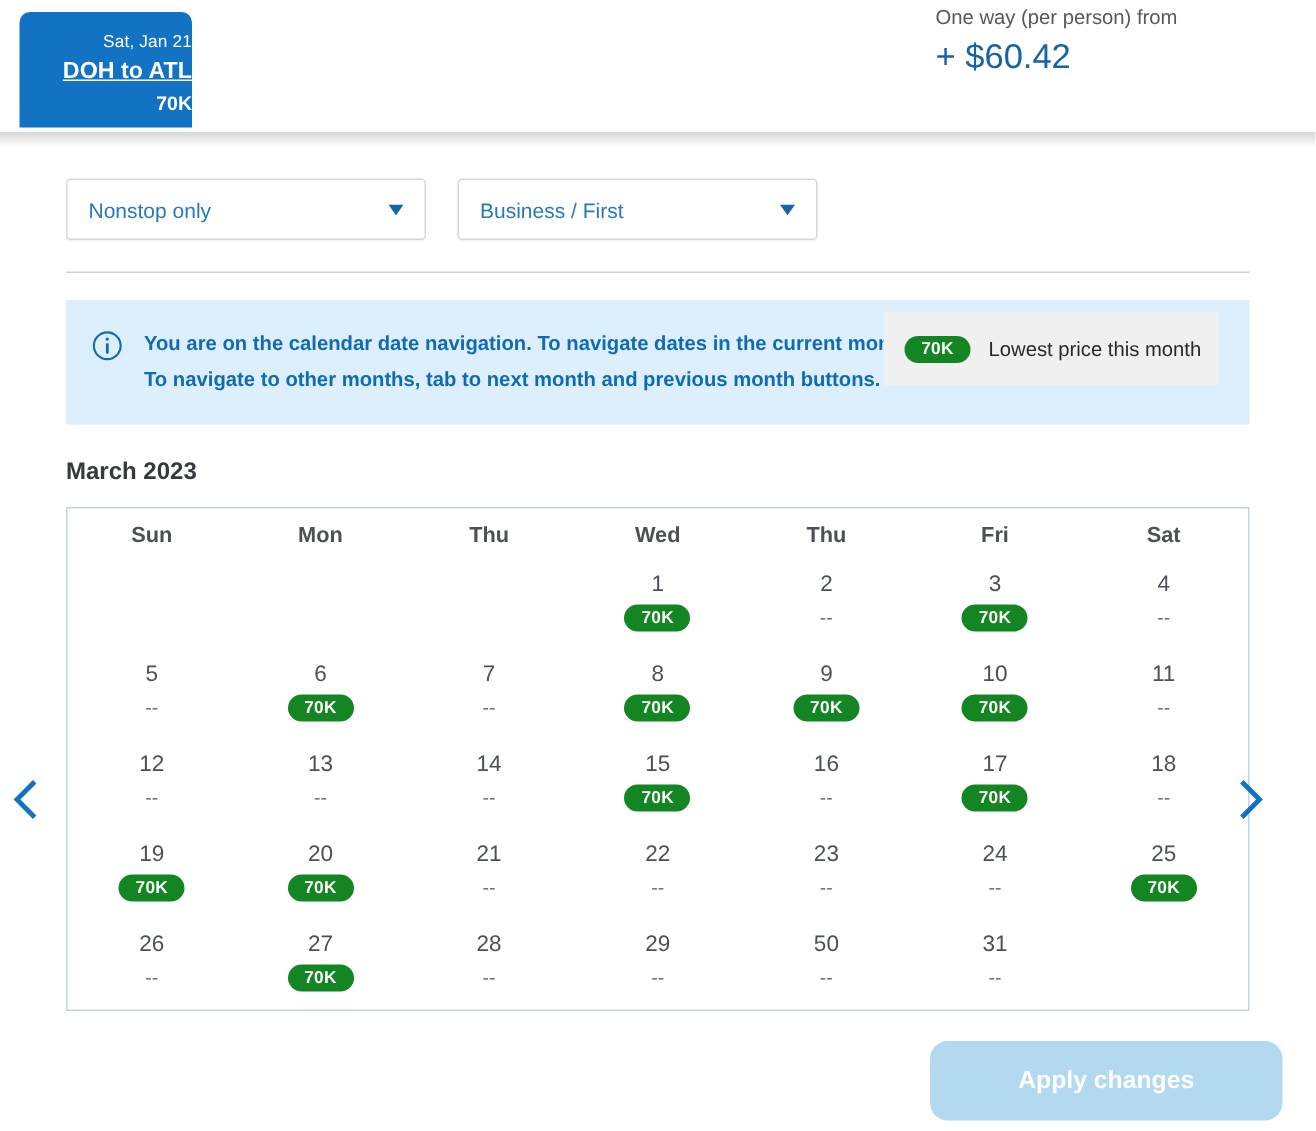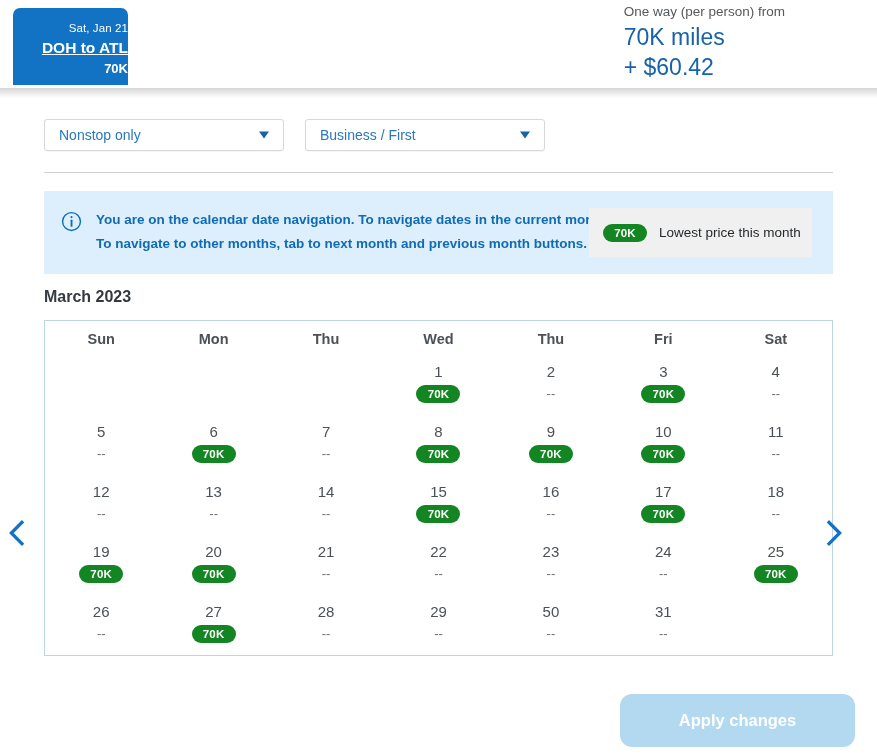--- a/index.html
+++ b/index.html
@@ -102,21 +102,21 @@
 
   
   .filter-row {
     display: flex;
     gap: 21px;
     padding-top: 27px;
   }
   .select-box {
     position: relative;
     width: 240px;
-    height: 32px;
+    height: 41px;
     border: 1px solid #d5d9dc;
     border-radius: 3px;
     background: #ffffff;
     display: flex;
     align-items: center;
     padding: 0 14px;
     cursor: pointer;
     box-shadow: 0 1px 1px rgba(0,0,0,0.04);
   }
   .select-box .sel-label {
@@ -189,21 +189,21 @@
   .info-text {
     font-size: 13.5px;
     font-weight: bold;
     color: #0f6cb4;
     line-height: 24px;
     max-width: 645px;
   }
 
   
   .month-title {
-    margin-top: 14px;
+    margin-top: 23px;
     font-size: 16px;
     font-weight: bold;
     color: #343a40;
   }
 
   
   .calendar {
     margin-top: 14px;
     border: 1px solid #bed5e4;
     background: #ffffff;
@@ -285,21 +285,20 @@
 <div class="header">
 
   <div class="flight-tab">
     <div class="tab-date">Sat, Jan 21</div>
     <div class="tab-route">DOH to ATL</div>
     <div class="tab-miles">70K</div>
   </div>
 
   <div class="price-block">
     <div class="price-label">One way (per person) from</div>
-    <div class="price-miles">70K miles</div>
     <div class="price-cash">+ $60.42</div>
   </div>
 
   <div class="header-shadow"></div>
 </div>
 
 <div class="panel">
 
   <div class="filter-row">
     <div class="select-box">

